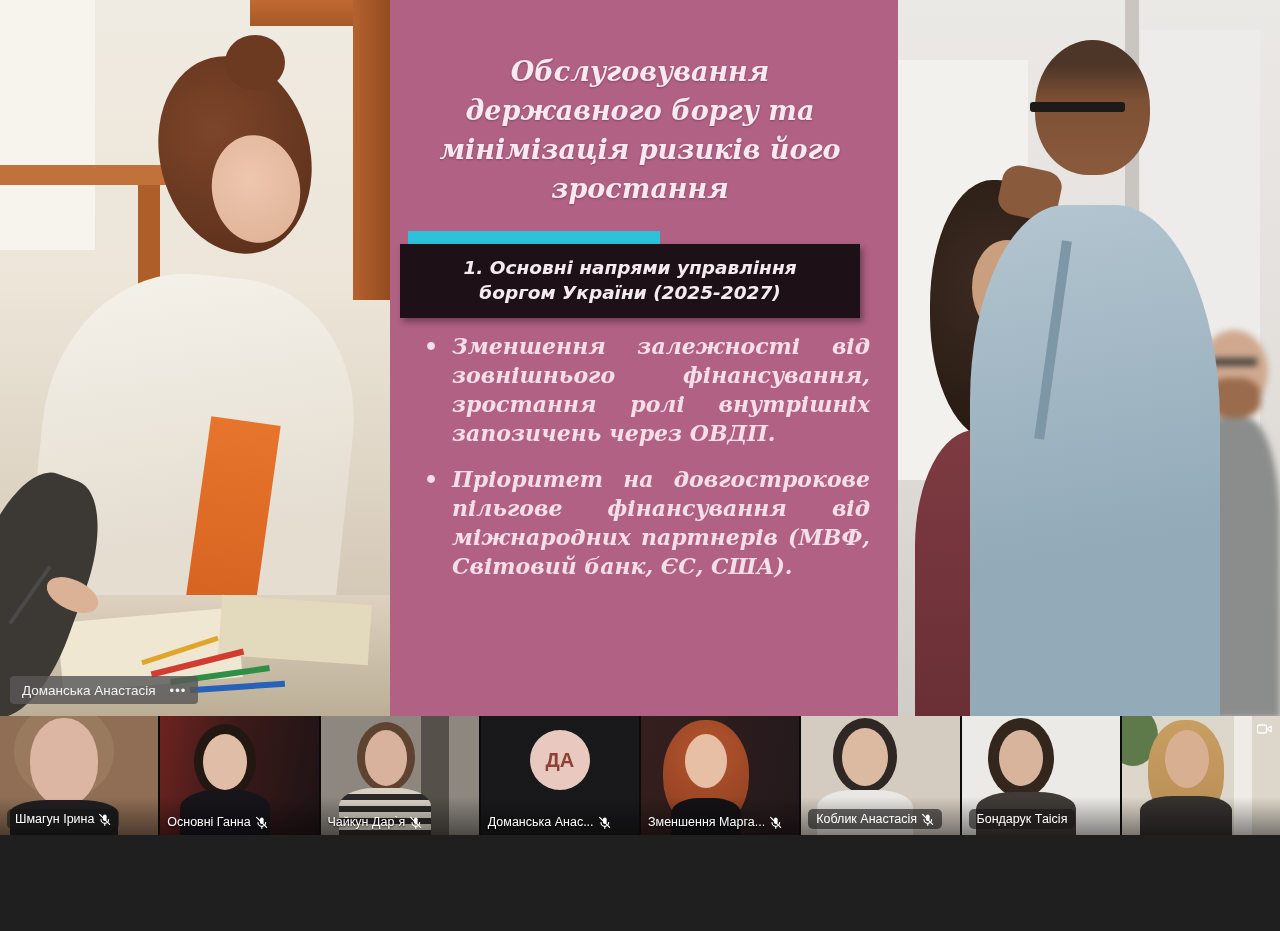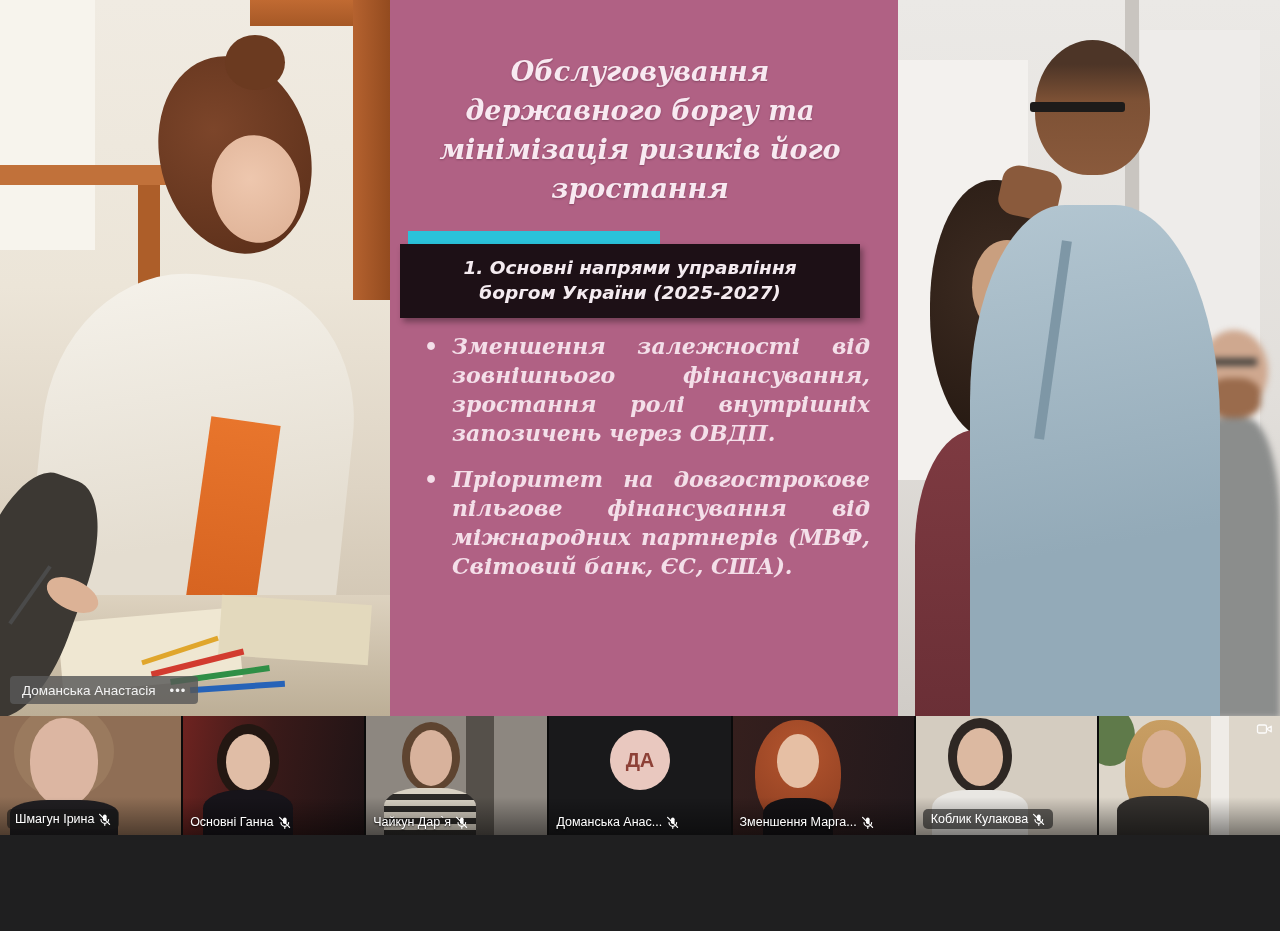--- a/index.html
+++ b/index.html
@@ -215,30 +215,38 @@
             <line x1="1.6" y1="1.4" x2="11.6" y2="11.4"></line>
           </svg>
       </div>
     </div>
 
     <div class="tile" style="background:#d4ccc0;">
       <div class="ph" style="left:32px;top:2px;width:64px;height:76px;border-radius:50%;background:#2e2723;"></div>
       <div class="ph" style="left:41px;top:12px;width:46px;height:58px;border-radius:50%;background:#dcb9a1;"></div>
       <div class="ph" style="left:16px;top:74px;width:96px;height:46px;border-radius:38% 38% 0 0;background:#e9e7e3;"></div>
       <div class="tag pill">
-        <span>Коблик Кулакова</span>
-        <svg width="13" height="13" viewBox="0 0 13 13" fill="none" stroke="#fff" stroke-width="1.2" stroke-linecap="round">
-            <rect x="5" y="1.5" width="3.6" height="6.5" rx="1.8" fill="#fff" stroke="none"></rect>
-            <path d="M3,6.5 a3.8,3.8 0 0 0 7.6,0"></path>
-            <line x1="6.8" y1="10.5" x2="6.8" y2="12.3"></line>
-            <line x1="1.6" y1="1.4" x2="11.6" y2="11.4"></line>
-          </svg>
-      </div>
-    </div>
-
+        <span>Коблик Анастасія</span>
+        <svg width="13" height="13" viewBox="0 0 13 13" fill="none" stroke="#fff" stroke-width="1.2" stroke-linecap="round">
+            <rect x="5" y="1.5" width="3.6" height="6.5" rx="1.8" fill="#fff" stroke="none"></rect>
+            <path d="M3,6.5 a3.8,3.8 0 0 0 7.6,0"></path>
+            <line x1="6.8" y1="10.5" x2="6.8" y2="12.3"></line>
+            <line x1="1.6" y1="1.4" x2="11.6" y2="11.4"></line>
+          </svg>
+      </div>
+    </div>
+
+    <div class="tile" style="background:#eceae6;">
+      <div class="ph" style="left:26px;top:2px;width:66px;height:80px;border-radius:50%;background:#33261d;"></div>
+      <div class="ph" style="left:37px;top:14px;width:44px;height:56px;border-radius:50%;background:#d9b49c;"></div>
+      <div class="ph" style="left:14px;top:76px;width:100px;height:44px;border-radius:38% 38% 0 0;background:#403b37;"></div>
+      <div class="tag pill">
+        <span>Бондарук Таісія</span>
+      </div>
+    </div>
 
     <div class="tile" style="background:#ddd6ca;">
       <div class="ph" style="left:-14px;top:-10px;width:50px;height:60px;border-radius:50%;background:#5f7a4a;"></div>
       <div class="ph" style="left:112px;top:0;width:18px;height:120px;background:#efece7;"></div>
       <div class="ph" style="left:26px;top:4px;width:76px;height:104px;border-radius:46%;background:linear-gradient(180deg,#c89e63,#b98e55);"></div>
       <div class="ph" style="left:43px;top:14px;width:44px;height:58px;border-radius:50%;background:#d9af92;"></div>
       <div class="ph" style="left:18px;top:80px;width:92px;height:40px;border-radius:36% 36% 0 0;background:#35322f;"></div>
       <svg class="cam-ind" width="17" height="14" viewBox="0 0 17 14" fill="none" stroke="#fff" stroke-width="1.3" stroke-linejoin="round">
           <rect x="1.5" y="3" width="9" height="8" rx="1.6"></rect>
           <polygon points="10.5,7 15.2,4.2 15.2,9.8"></polygon>

